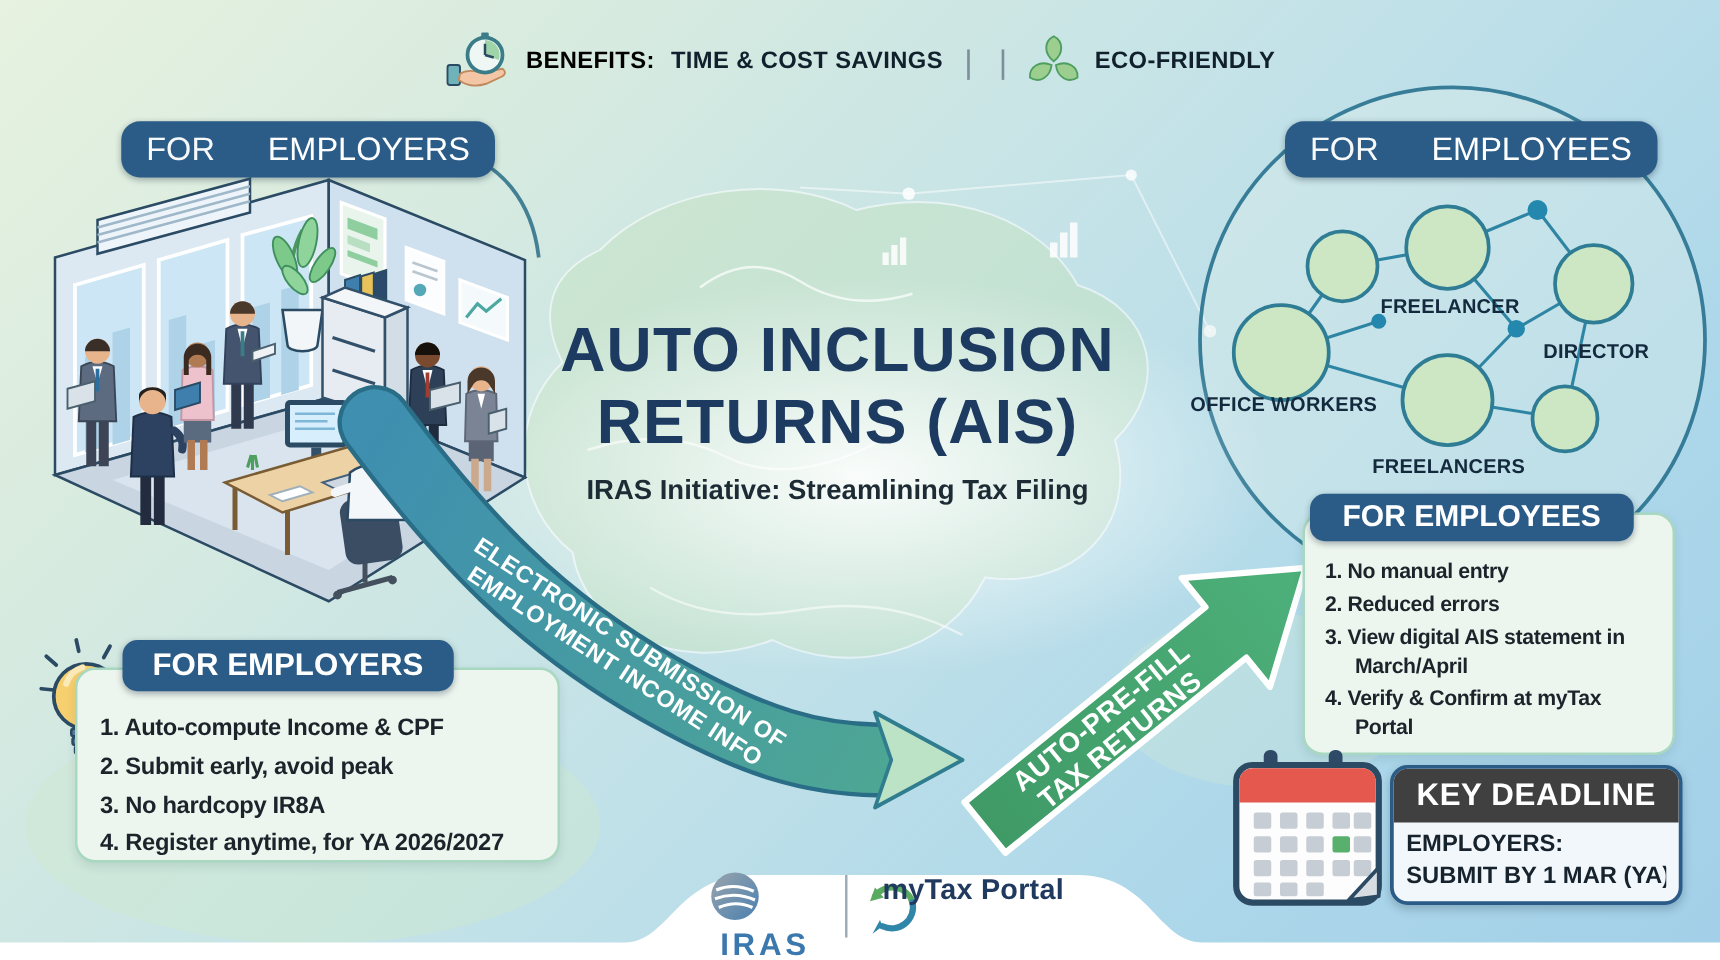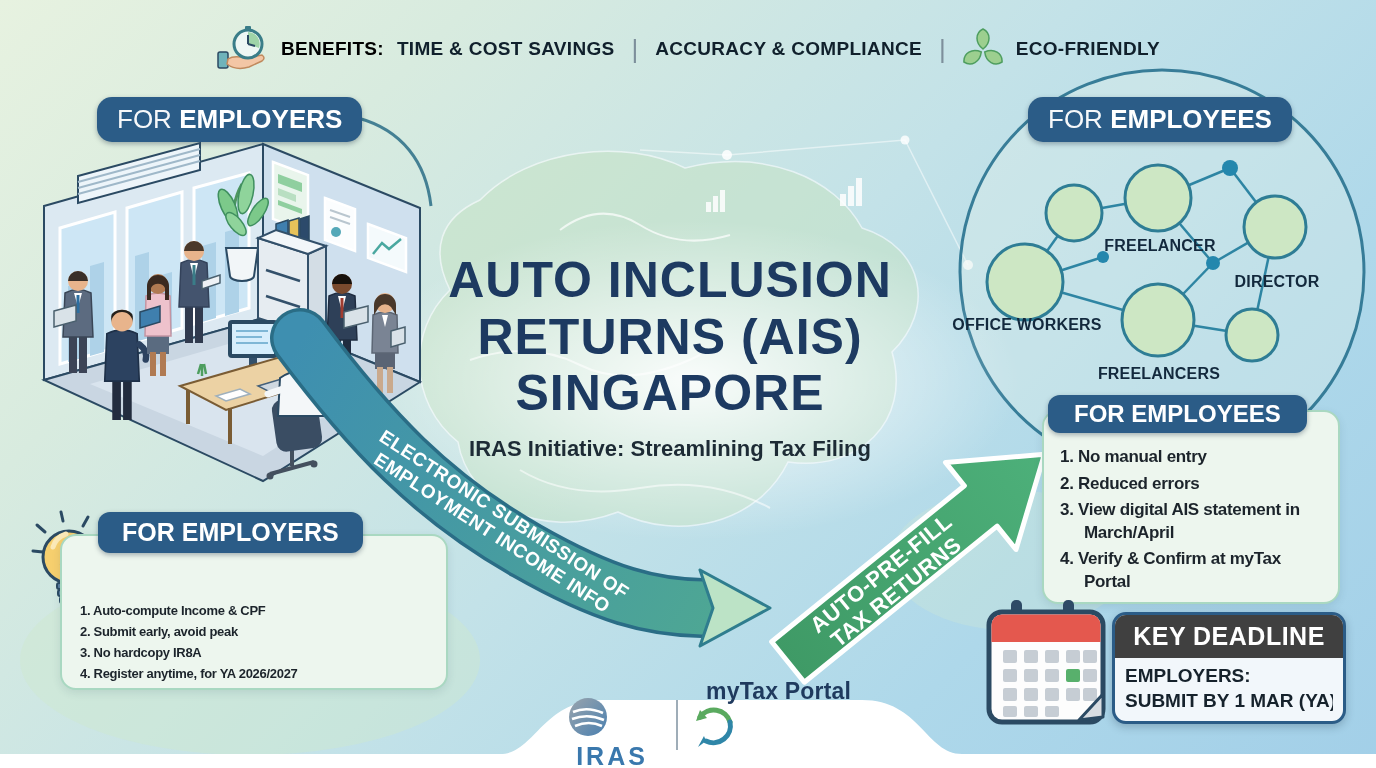--- a/index.html
+++ b/index.html
@@ -16,38 +16,38 @@
     background:radial-gradient(closest-side,rgba(255,255,255,.9),rgba(255,255,255,0));}
   
   .benefits-bar{left:0;top:22px;width:1376px;height:54px;display:flex;align-items:center;justify-content:center;gap:13px;}
   .benefits-bar .txt{font-weight:700;font-size:19px;letter-spacing:.3px;color:#10202c;}
   .benefits-bar .lbl{color:#000;}
   .benefits-bar .sep{font-size:26px;font-weight:400;color:#7d8f9b;padding:0 4px;}
   
   .badge{background:#2b5c87;color:#fff;border-radius:15px;padding:7px 20px;
     font-size:26px;box-shadow:0 2px 5px rgba(20,40,60,.35);white-space:nowrap;}
   .badge .w400{font-weight:400;opacity:.96;}
-  .badge .w700{font-weight:700;}
+  .badge .w700{font-weight:400;margin-left:35px;}
   .badge-employers-top{left:97px;top:97px;}
   .badge-employees-top{left:1028px;top:97px;}
   
   .title-block{left:370px;top:252px;width:600px;text-align:center;}
   .title-line{font-size:50px;font-weight:700;color:#1d3a61;letter-spacing:1px;line-height:1.13;}
   .subtitle{margin-top:13px;font-size:22px;font-weight:700;color:#1d2b35;line-height:1.27;}
   
   .list-box{background:#edf6ee;border:2.5px solid #a9d8c1;border-radius:16px;
     box-shadow:0 3px 8px rgba(40,70,90,.12);}
   .box-employers{left:60px;top:534px;width:384px;height:152px;}
   .box-employees{left:1042px;top:410px;width:294px;height:190px;}
   .box-badge{position:absolute;background:#2b5c87;color:#fff;font-weight:700;
     border-radius:12px;box-shadow:0 2px 5px rgba(20,40,60,.35);white-space:nowrap;}
   .box-employers .box-badge{top:-24px;left:36px;font-size:25px;padding:6px 24px;}
   .box-employees .box-badge{top:-17px;left:4px;font-size:24px;padding:5px 26px;}
   .box-items{position:absolute;}
-  .box-employers .box-items{left:18px;top:32px;right:8px;font-size:13px;letter-spacing:-.3px;line-height:1.62;margin-top:32px;}
+  .box-employers .box-items{left:18px;top:32px;right:8px;font-size:19px;letter-spacing:-.3px;line-height:1.62;}
   .box-employees .box-items{left:16px;top:34px;right:10px;font-size:17px;letter-spacing:-.3px;line-height:1.33;}
   .item{font-weight:700;color:#1c242b;padding-left:24px;text-indent:-24px;}
   .box-employees .item{margin-bottom:4px;}
   
   .net-label{font-size:16px;font-weight:700;color:#13293d;text-align:center;letter-spacing:.2px;}
   .lbl-freelancer{left:1090px;top:237px;width:140px;}
   .lbl-director{left:1207px;top:273px;width:140px;}
   .lbl-office-workers{left:945px;top:316px;width:164px;}
   .lbl-freelancers{left:1089px;top:365px;width:140px;}
   
@@ -56,21 +56,21 @@
   .deadline-header{background:#404040;color:#fff;font-weight:700;font-size:25px;
     text-align:center;padding:7px 0;letter-spacing:.5px;}
   .deadline-body{padding:6px 10px 8px 10px;border-radius:16px;}
   .deadline-line{font-size:19px;font-weight:700;color:#16222c;white-space:nowrap;overflow:hidden;line-height:1.3;}
   
   .iras-word{left:552px;top:742px;width:120px;text-align:center;font-size:25px;font-weight:700;
     color:#3a78ad;letter-spacing:3px;}
   .iras-tagline{left:545px;top:747px;width:134px;text-align:center;font-size:7.5px;font-weight:700;
     color:#444;line-height:1.2;padding-top:22px;}
   .footer-divider{left:676px;top:700px;width:2px;height:50px;background:#9fadb8;}
-  .mytax-word{left:706px;top:678px;font-size:23px;font-weight:700;color:#1f3a5e;letter-spacing:.2px;}
+  .mytax-word{left:706px;top:698px;font-size:23px;font-weight:700;color:#1f3a5e;letter-spacing:.2px;}
 </style>
 </head>
 <body>
 
 <div class="canvas">
 
   <svg class="abs" style="left:0;top:0;" width="1376" height="768" viewBox="0 0 1376 768">
     <path d="M480,200 C530,148 625,138 685,168 C765,148 835,178 862,228 C925,248 935,310 892,352 C912,422 858,472 788,462 C758,524 678,542 618,512 C538,542 468,502 458,442 C408,402 408,330 450,290 C430,250 440,218 480,200 Z" fill="#c6e3c4" opacity="0.55" stroke="#ffffff" stroke-width="1.5"></path>
     <ellipse cx="250" cy="660" rx="230" ry="95" fill="#cfe8cf" opacity="0.45"></ellipse>
     <ellipse cx="1010" cy="560" rx="120" ry="70" fill="#cfe8d6" opacity="0.35"></ellipse>
@@ -105,21 +105,20 @@
       <path d="M11,39 Q20,46 33,42 L46,36 Q50,33 46,30 L29,33 Q18,30 12,34 Z" fill="#f3c6a5" stroke="#c08a5e" stroke-width="1.5"></path>
       <circle cx="32" cy="19" r="14" fill="#eef7f4" stroke="#3a7d88" stroke-width="3"></circle>
       <rect x="29" y="1" width="6" height="4" rx="1" fill="#3a7d88"></rect>
       <path d="M32,19 L32,7 A12,12 0 0 1 43,23 Z" fill="#9fd4a8"></path>
       <line x1="32" y1="19" x2="32" y2="10" stroke="#2b4a63" stroke-width="2"></line>
       <line x1="32" y1="19" x2="39" y2="21" stroke="#2b4a63" stroke-width="2"></line>
     </svg>
     <span class="txt lbl">BENEFITS:</span>
     <span class="txt">TIME &amp; COST SAVINGS</span>
     <span class="sep">|</span>
-    <span class="txt">ACCURACY &amp; COMPLIANCE</span>
     <span class="sep">|</span>
     <svg width="40" height="42" viewBox="0 0 40 42">
       <g transform="translate(20,23)">
         <g transform="rotate(0)">
             <path d="M0,-2 C-8,-8 -8,-18 0,-22 C8,-18 8,-8 0,-2 Z" fill="#9ccf8f" stroke="#4e9e5f" stroke-width="1.5"></path>
           </g>
         <g transform="rotate(120)">
             <path d="M0,-2 C-8,-8 -8,-18 0,-22 C8,-18 8,-8 0,-2 Z" fill="#9ccf8f" stroke="#4e9e5f" stroke-width="1.5"></path>
           </g>
         <g transform="rotate(240)">
@@ -312,21 +311,20 @@
       <g fill="#ffffff" font-family="Liberation Sans, DejaVu Sans, sans-serif" font-weight="bold" font-size="22" text-anchor="middle" letter-spacing="0.5">
         <text x="128" y="-3">AUTO-PRE-FILL</text>
         <text x="128" y="21">TAX RETURNS</text>
       </g>
     </g>
   </svg>
 
   <div class="abs title-block">
     <div class="title-line">AUTO INCLUSION</div>
     <div class="title-line">RETURNS (AIS)</div>
-    <div class="title-line">SINGAPORE</div>
     <div class="subtitle">
       <div>IRAS Initiative: Streamlining Tax Filing</div>
     </div>
   </div>
 
   <svg class="abs" style="left:950px;top:140px;" width="420" height="260" viewBox="0 0 420 260">
     <g stroke="#2e85a3" stroke-width="2.5">
       <line x1="124" y1="73" x2="208" y2="58"></line>
         <line x1="208" y1="58" x2="280" y2="28"></line>
       <line x1="280" y1="28" x2="325" y2="87"></line>

